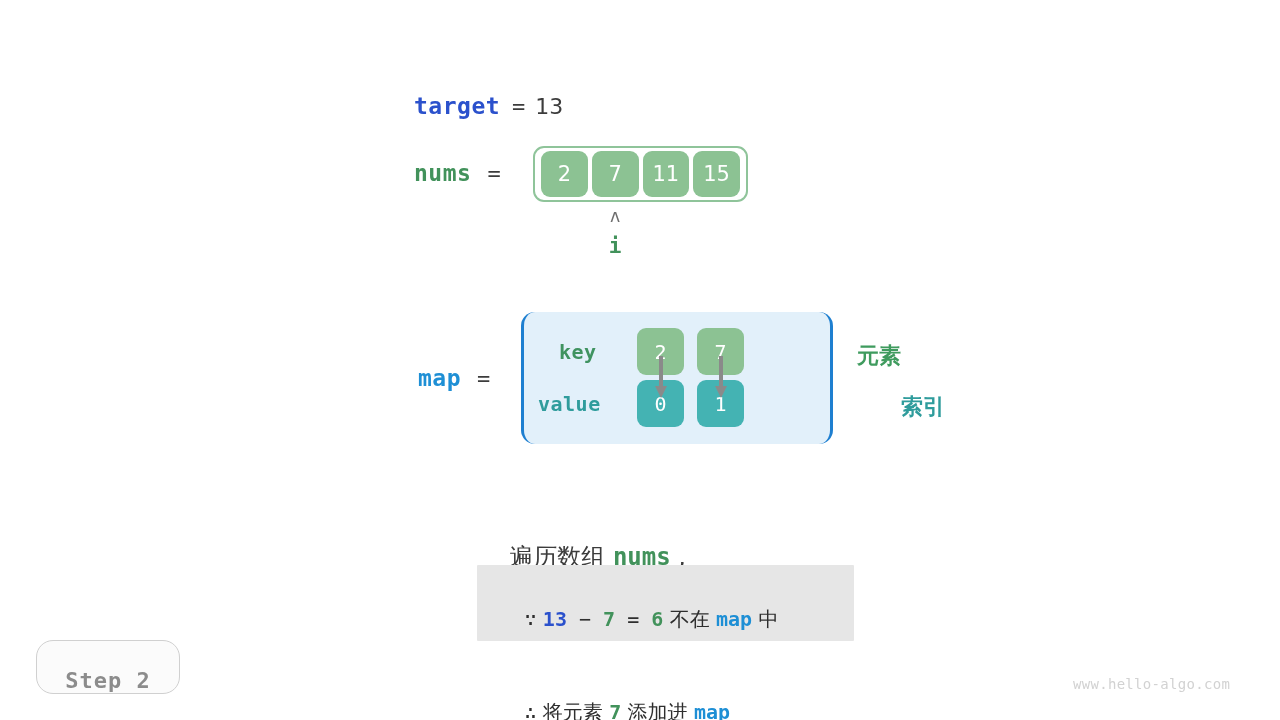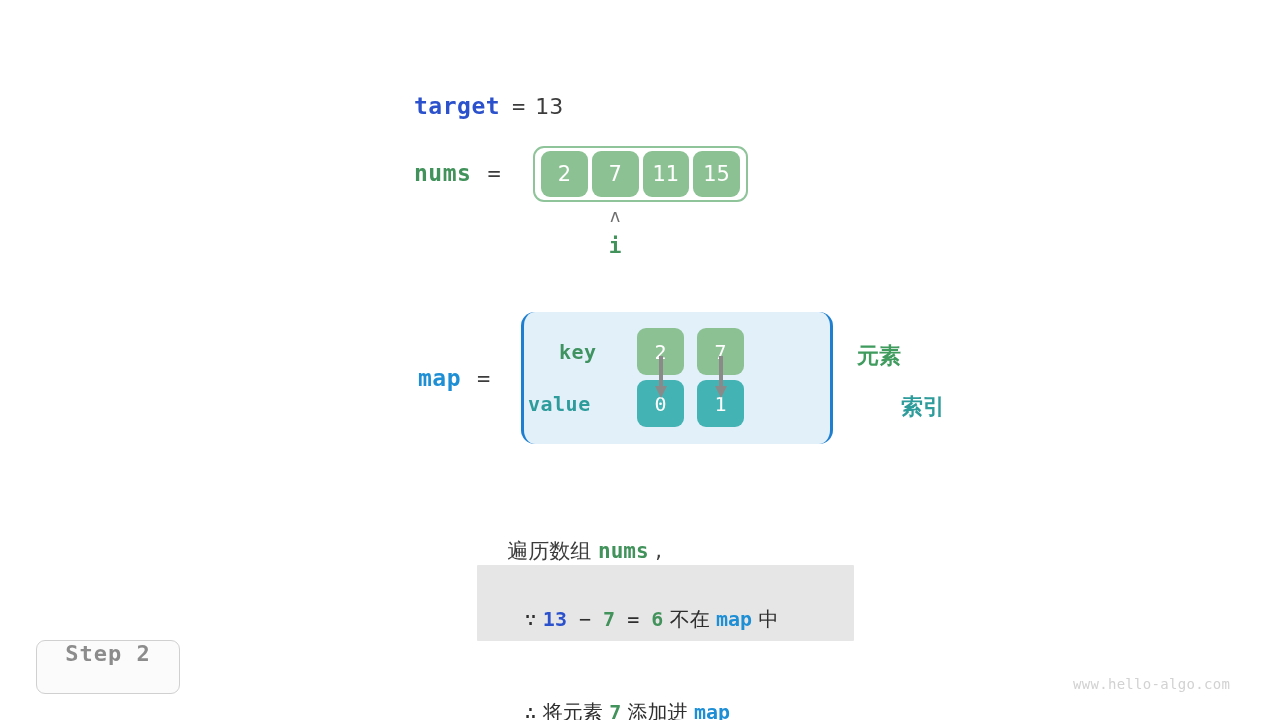--- a/index.html
+++ b/index.html
@@ -119,21 +119,21 @@
   }
   #map-inner { position: relative; width: 100%; height: 100%; }
 
   .map-rowlabel {
     position: absolute;
     font-family: "DejaVu Sans Mono", monospace;
     font-weight: bold; font-size: 20px;
     letter-spacing: .5px;
   }
   #label-key   { left: 35px; top: 28px;  color: #3F9360; }
-  #label-value { left: 4px; top: 80px;  color: #2F9C9C; }
+  #label-value { left: 14px; top: 80px;  color: #2F9C9C; }
 
   .kv-cell {
     position: absolute;
     width: 47px; height: 47px;
     border-radius: 9px;
     display: flex; align-items: center; justify-content: center;
     color: #ffffff;
     font-family: "DejaVu Sans Mono", monospace;
     font-size: 20px;
   }
@@ -153,21 +153,21 @@
     font-weight: bold; font-size: 22px;
   }
   #side-elem  { left: 857px; top: 341px; color: #3F9B5E; }
   #side-index { left: 857px; top: 392px; color: #2F9C9C; margin-left: 44px; }
 
   
   #caption-line {
     left: 494px; top: 513px;
     white-space: pre;
     font-family: "DejaVu Sans", sans-serif;
-    font-size: 21px;
+    font-size: 24px;
     color: #3C3C3C;
   }
   #caption-line .g {
     font-family: "DejaVu Sans Mono", monospace;
     font-weight: bold;
     color: #42925B;
   }
 
   #note-box {
     left: 477px; top: 565px;
@@ -200,23 +200,23 @@
     font-family: "DejaVu Sans Mono", monospace;
     color: #2E2E2E;
   }
 
   
   #step-badge {
     left: 36px; top: 640px;
     width: 144px; height: 54px;
     box-sizing: border-box;
     border: 1px solid #D0D0D0;
-    border-radius: 9px;
+    border-radius: 17px;
     background: #FBFBFB;
-    display: flex; align-items: flex-start; justify-content: center;
+    display: flex; align-items: flex-end; justify-content: center;
   }
   #step-badge span {
     font-family: "DejaVu Sans Mono", monospace;
     font-weight: bold;
     font-size: 22px;
     color: #8C8C8C;
     letter-spacing: 1px;
   }
 
   

